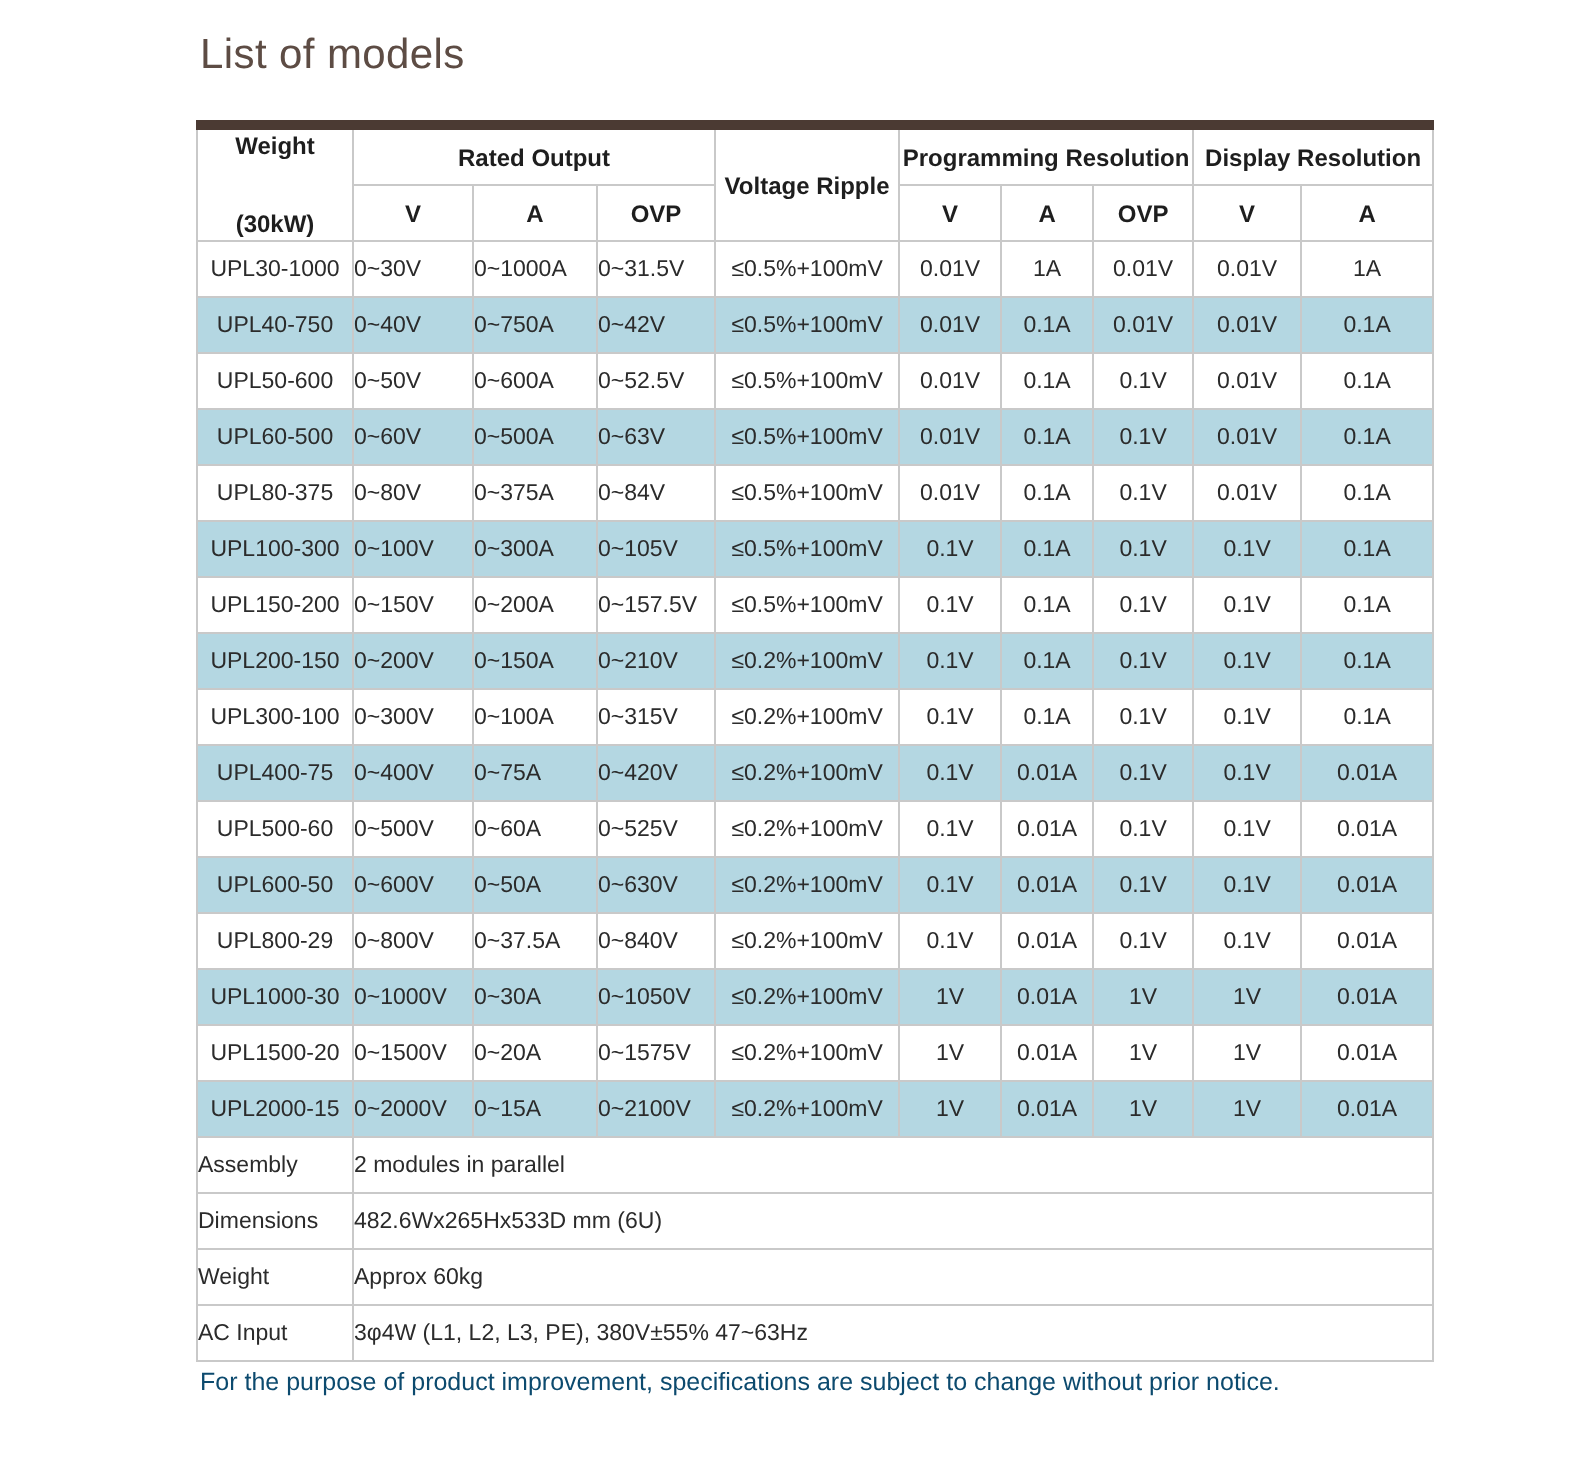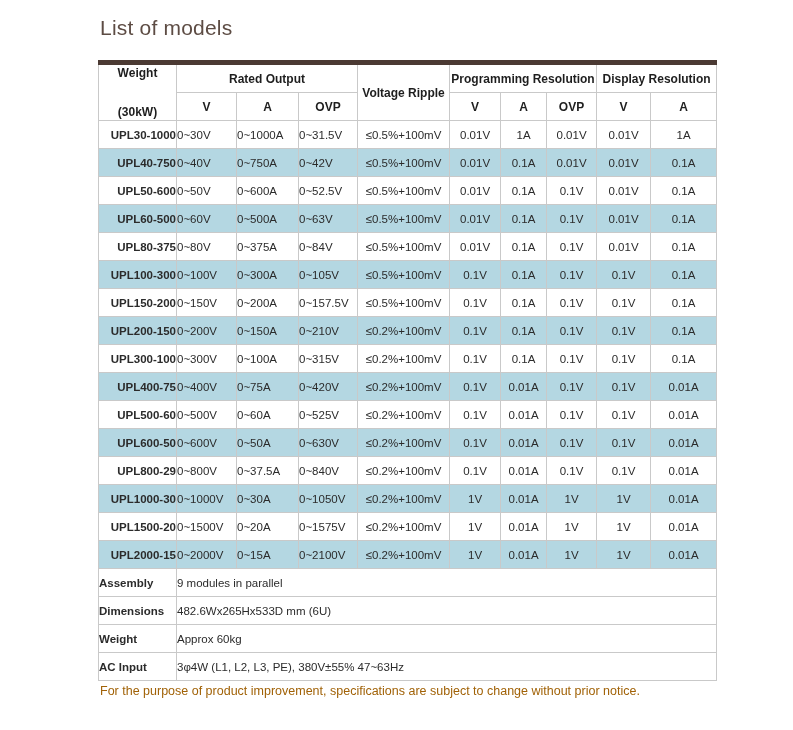--- a/index.html
+++ b/index.html
@@ -47,46 +47,46 @@
   }
   table.models thead th {
     font-weight: bold;
     font-size: 12px;
     text-align: center;
     color: #1e1e1e;
   }
   .model-head-line2 { font-weight: bold; }
   tr.hl td { background: #b4d7e2; }
   .c-model {
-    text-align: right;
+    text-align: center;
     padding-left: 9px;
-    font-weight: bold;
+    font-weight: normal;
   }
   .c-left {
     text-align: left;
     padding-left: 9px;
     margin-top: 22px;
   }
   .c-center { text-align: center; }
   .spec-label {
-    font-weight: bold;
+    font-weight: normal;
     text-align: left;
     padding-left: 9px;
   }
   .spec-value {
     text-align: left;
     padding-left: 13px;
   }
   .footnote {
     position: absolute;
     left: 100px;
     top: 684px;
     margin: 0;
     font-size: 12.5px;
-    color: #a16207;
+    color: #0c4a6e;
   }
 </style>
 </head>
 <body>
 
 <div class="page">
 
   <h1 class="title">List of models</h1>
 
   <table class="models">
@@ -314,21 +314,21 @@
           <td class="c-center">1V</td>
           <td class="c-center">0.01A</td>
           <td class="c-center">1V</td>
           <td class="c-center">1V</td>
           <td class="c-center">0.01A</td>
         </tr>
       </tbody>
     <tbody id="spec-rows">
         <tr>
           <td class="spec-label">Assembly</td>
-          <td class="spec-value" colspan="9">9 modules in parallel</td>
+          <td class="spec-value" colspan="9">2 modules in parallel</td>
         </tr>
         <tr>
           <td class="spec-label">Dimensions</td>
           <td class="spec-value" colspan="9">482.6Wx265Hx533D mm (6U)</td>
         </tr>
         <tr>
           <td class="spec-label">Weight</td>
           <td class="spec-value" colspan="9">Approx 60kg</td>
         </tr>
         <tr>

